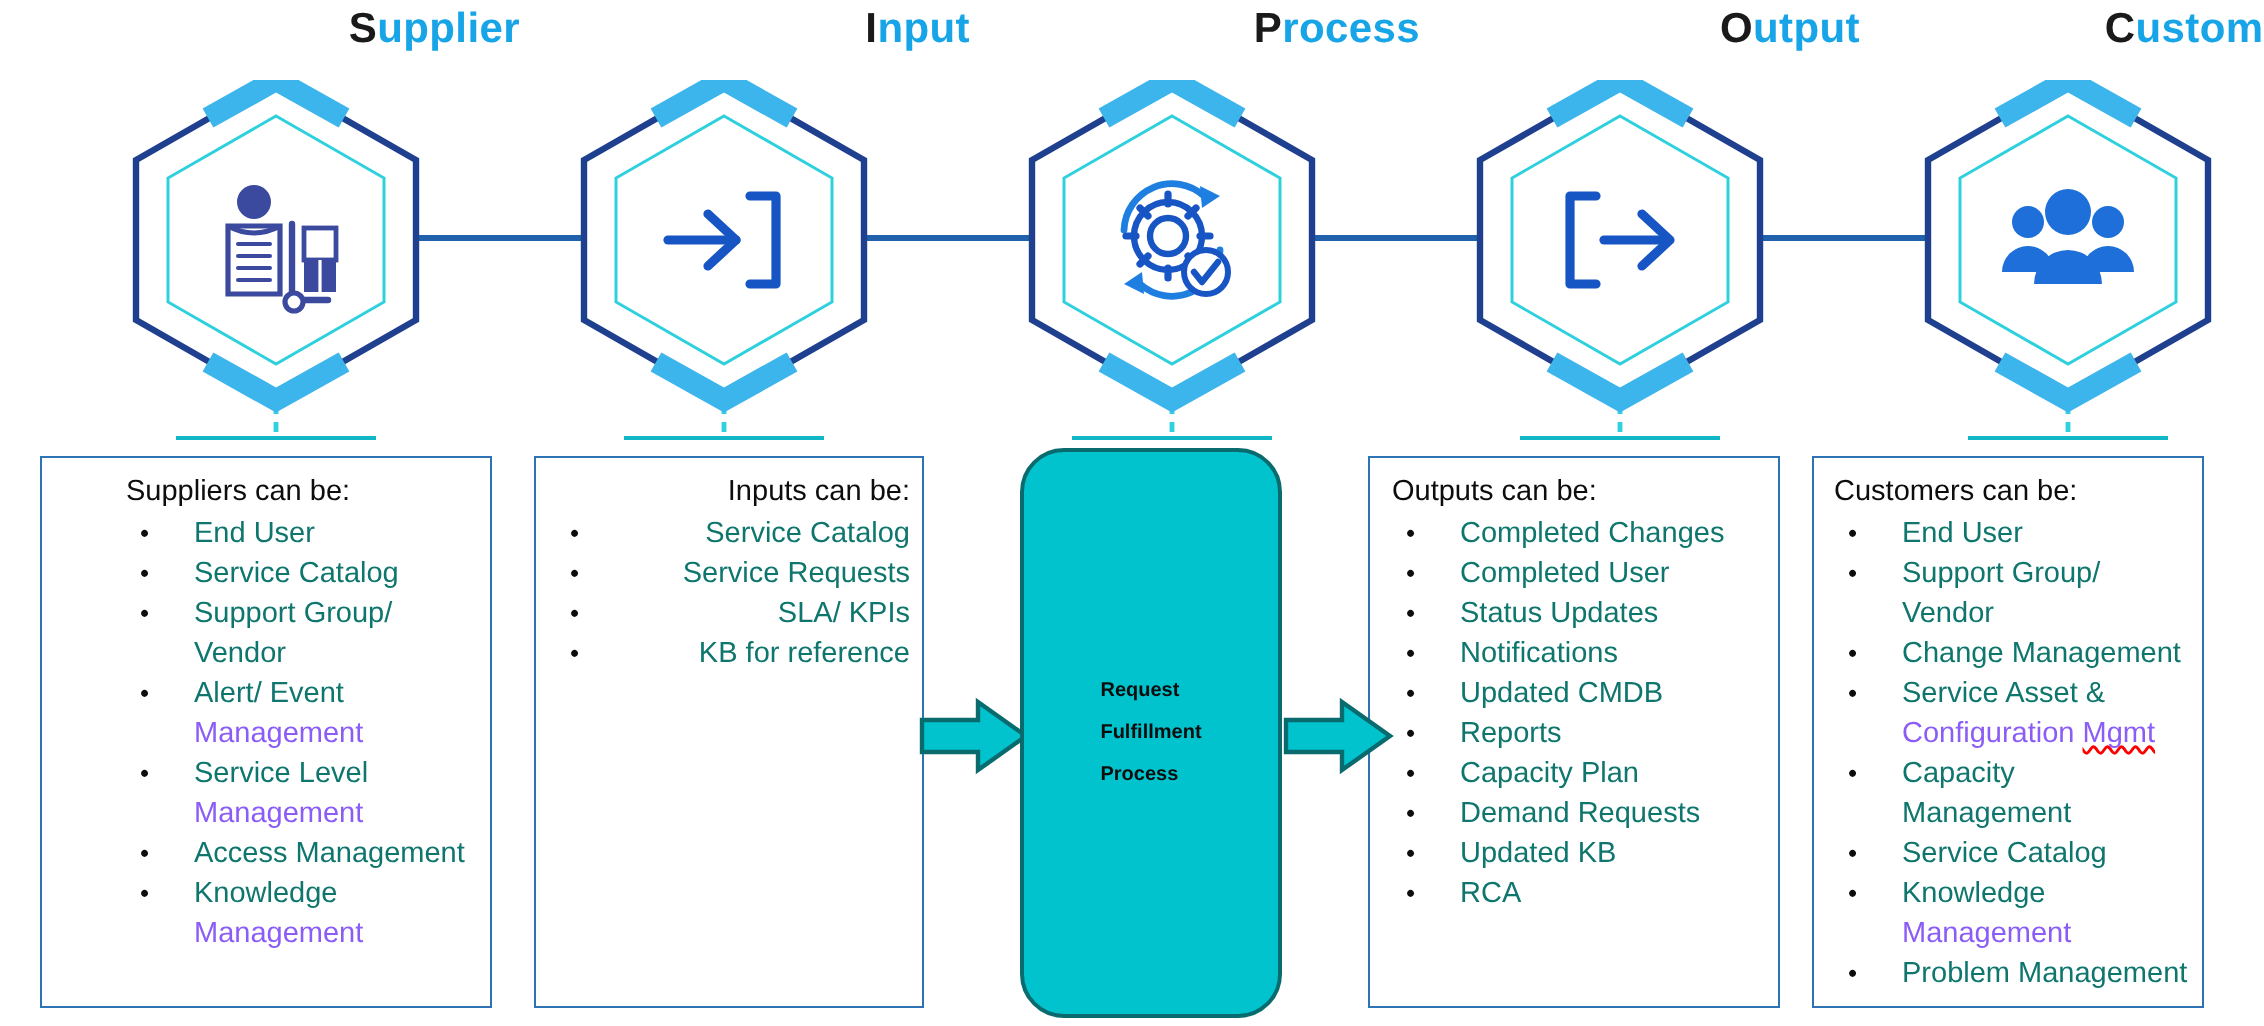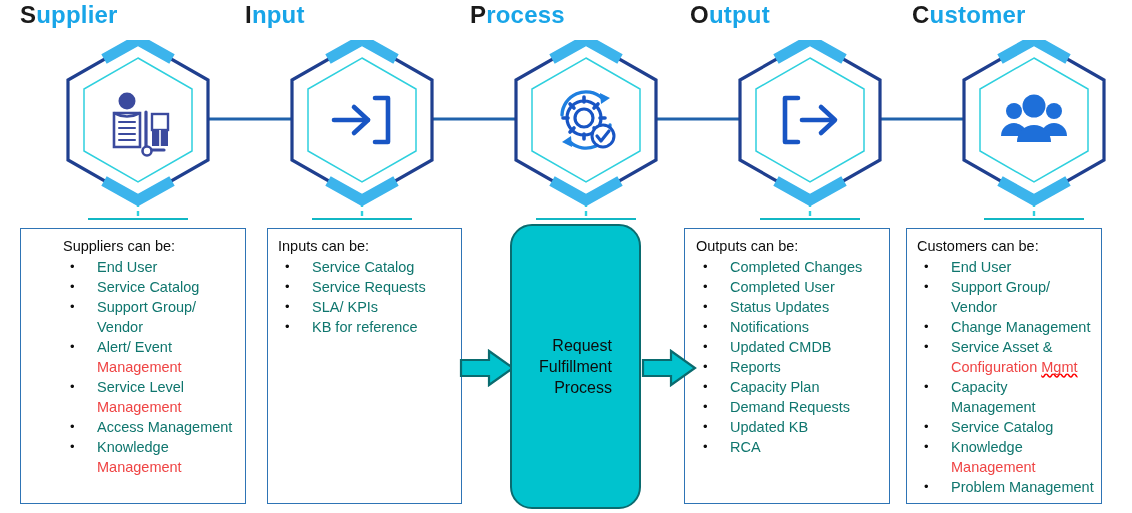--- a/index.html
+++ b/index.html
@@ -13,22 +13,22 @@
     position: relative;
     overflow: hidden;
     font-family: "Liberation Sans", sans-serif;
   }
 
   
   .header {
     position: absolute;
     top: 2px;
     width: 240px;
-    text-align: left;
-    font-size: 24px;
+    text-align: right;
+    font-size: 21px;
     font-weight: bold;
     letter-spacing: .2px;
     line-height: 26px;
     white-space: nowrap;
   }
   .header .first { color: #1a1a1a; }
   .header .rest  { color: #18a5e8; }
 
   
   #hex-stage {
@@ -73,21 +73,21 @@
     position: absolute;
     left: 7px;
     top: 0;
     font-size: 13px;
     line-height: 20px;
     color: #0d0d0d;
   }
   .cont {            
     padding-left: 34px;
     font-size: 14.5px;
-    color: #ef4444;
+    color: #8b5cf6;
     line-height: 20px;
   }
   .misspelled {
     text-decoration: underline wavy #ff0000;
     text-decoration-skip-ink: none;
     text-underline-offset: 1px;
   }
 
   
   #process-box {
@@ -99,25 +99,26 @@
     background: #00c3ce;
     border: 2px solid #0a6b6f;
     border-radius: 22px;
     box-sizing: border-box;
     display: flex;
     align-items: center;
     justify-content: center;
     z-index: 3;
   }
   #process-label {
-    text-align: right;
-    font-size: 16px;
+    text-align: left;
+    font-size: 10px;
     line-height: 21px;
     color: #0d0d0d;
     white-space: pre-line;
+    font-weight: bold;
   }
   .flow-arrow {
     position: absolute;
     top: 348px;
     z-index: 2;
   }
   #arrow-in  { left: 459px; }
   #arrow-out { left: 641px; }
 </style>
 </head>
@@ -266,21 +267,21 @@
     <li><span>Alert/ Event</span></li>
     <div class="cont">Management</div>
     <li><span>Service Level</span></li>
     <div class="cont">Management</div>
     <li>Access Management</li>
     <li><span>Knowledge</span></li>
     <div class="cont">Management</div>
   </ul>
 </div>
 
-<div class="panel" style="left:267px; top:228px; width:195px; height:276px;">
+<div class="panel" style="left:267px; top:228px; width:195px; height:276px;text-align:right;">
   <div class="panel-title">Inputs can be:</div>
   <ul>
     <li>Service Catalog</li>
     <li>Service Requests</li>
     <li>SLA/ KPIs</li>
     <li>KB for reference</li>
   </ul>
 </div>
 
 <svg class="flow-arrow" id="arrow-in" width="56" height="40" viewBox="0 0 56 40">

